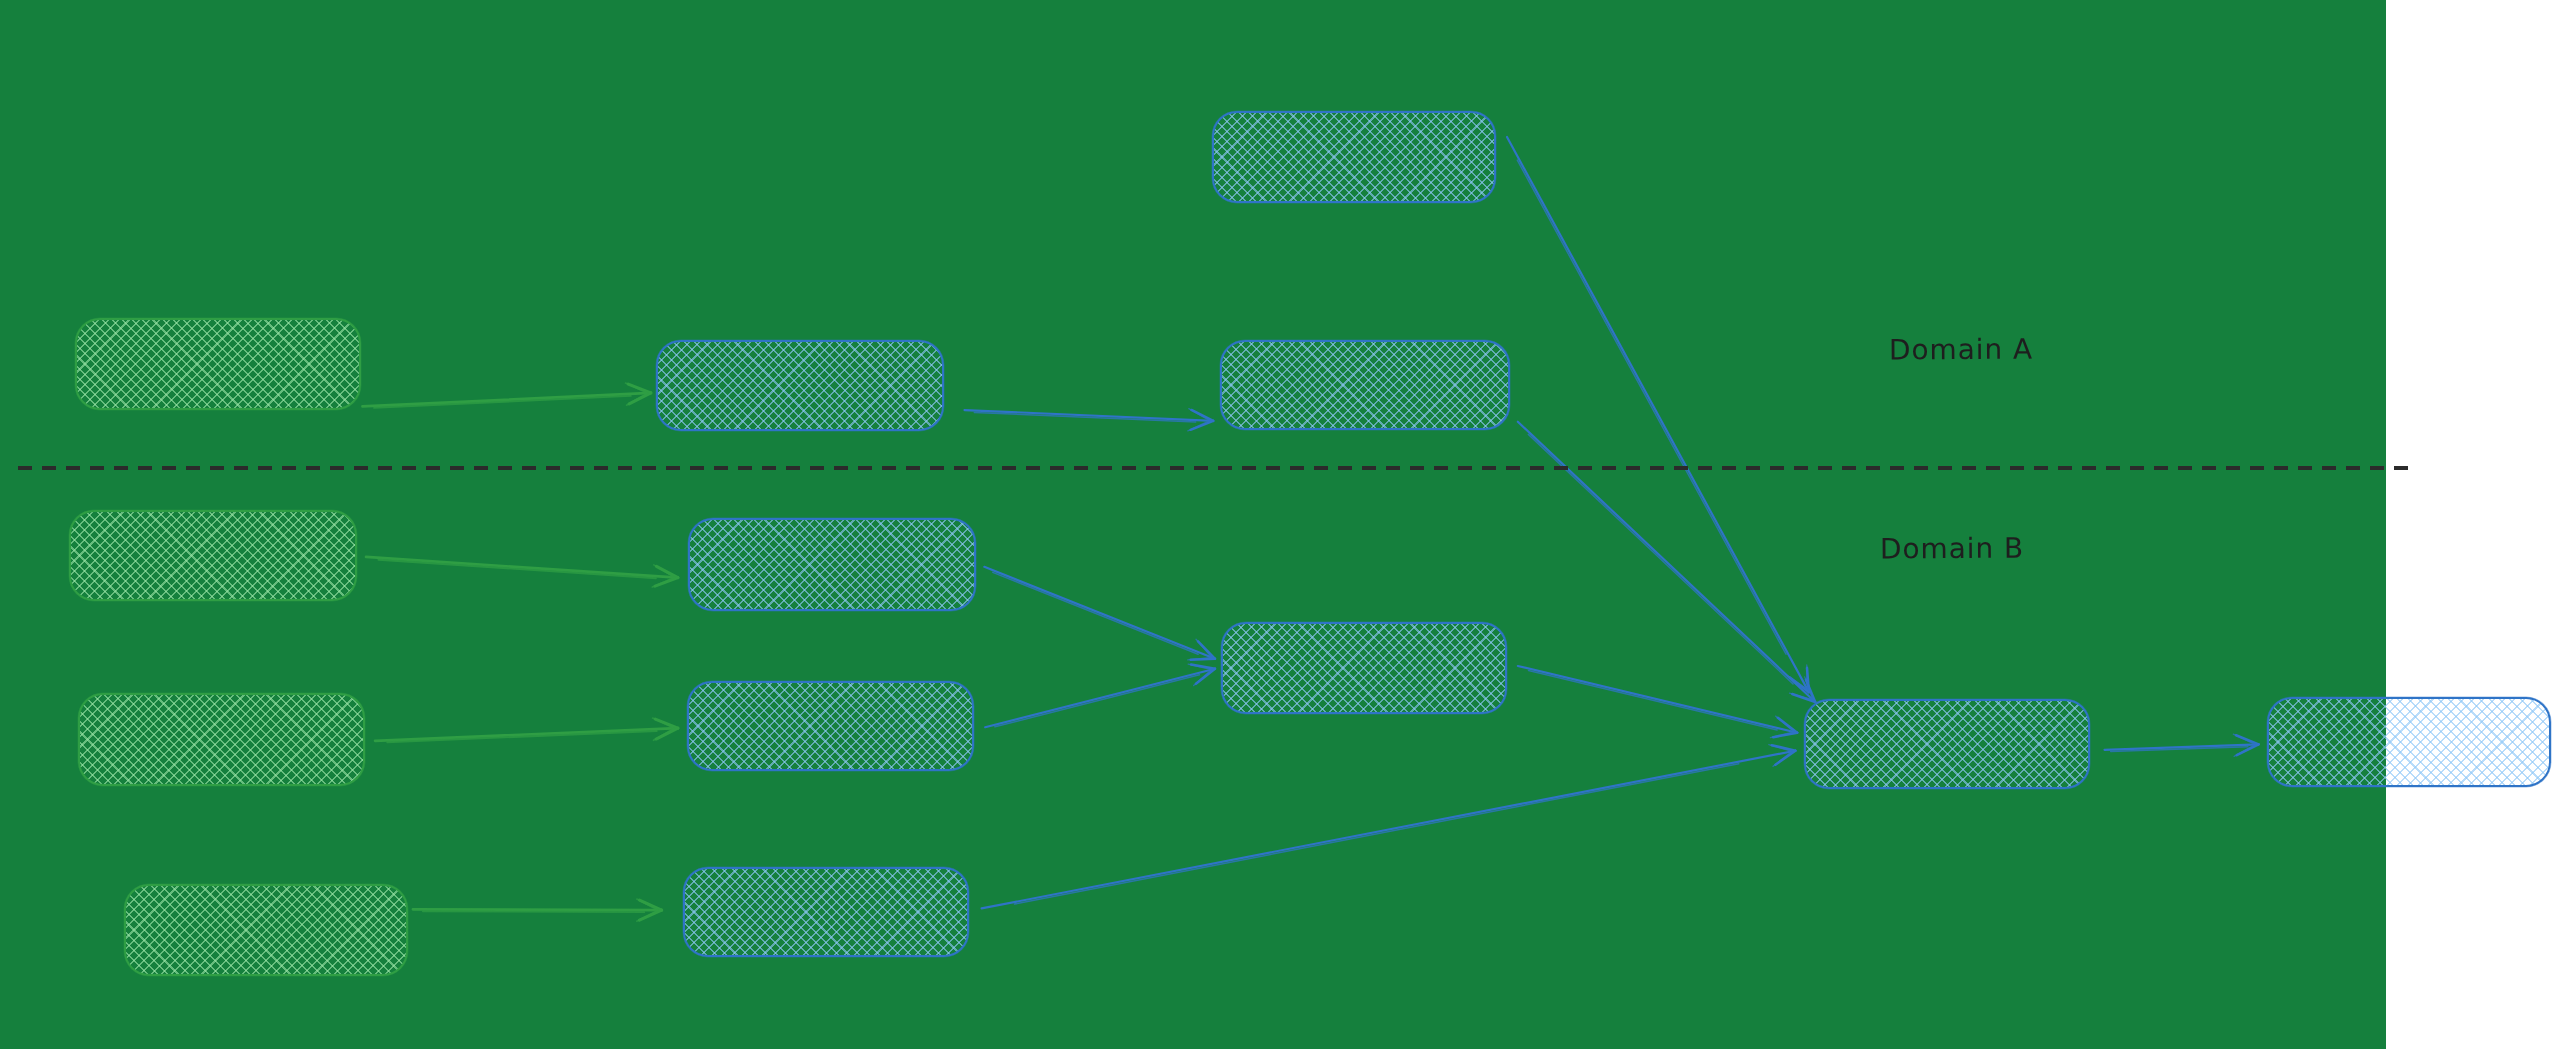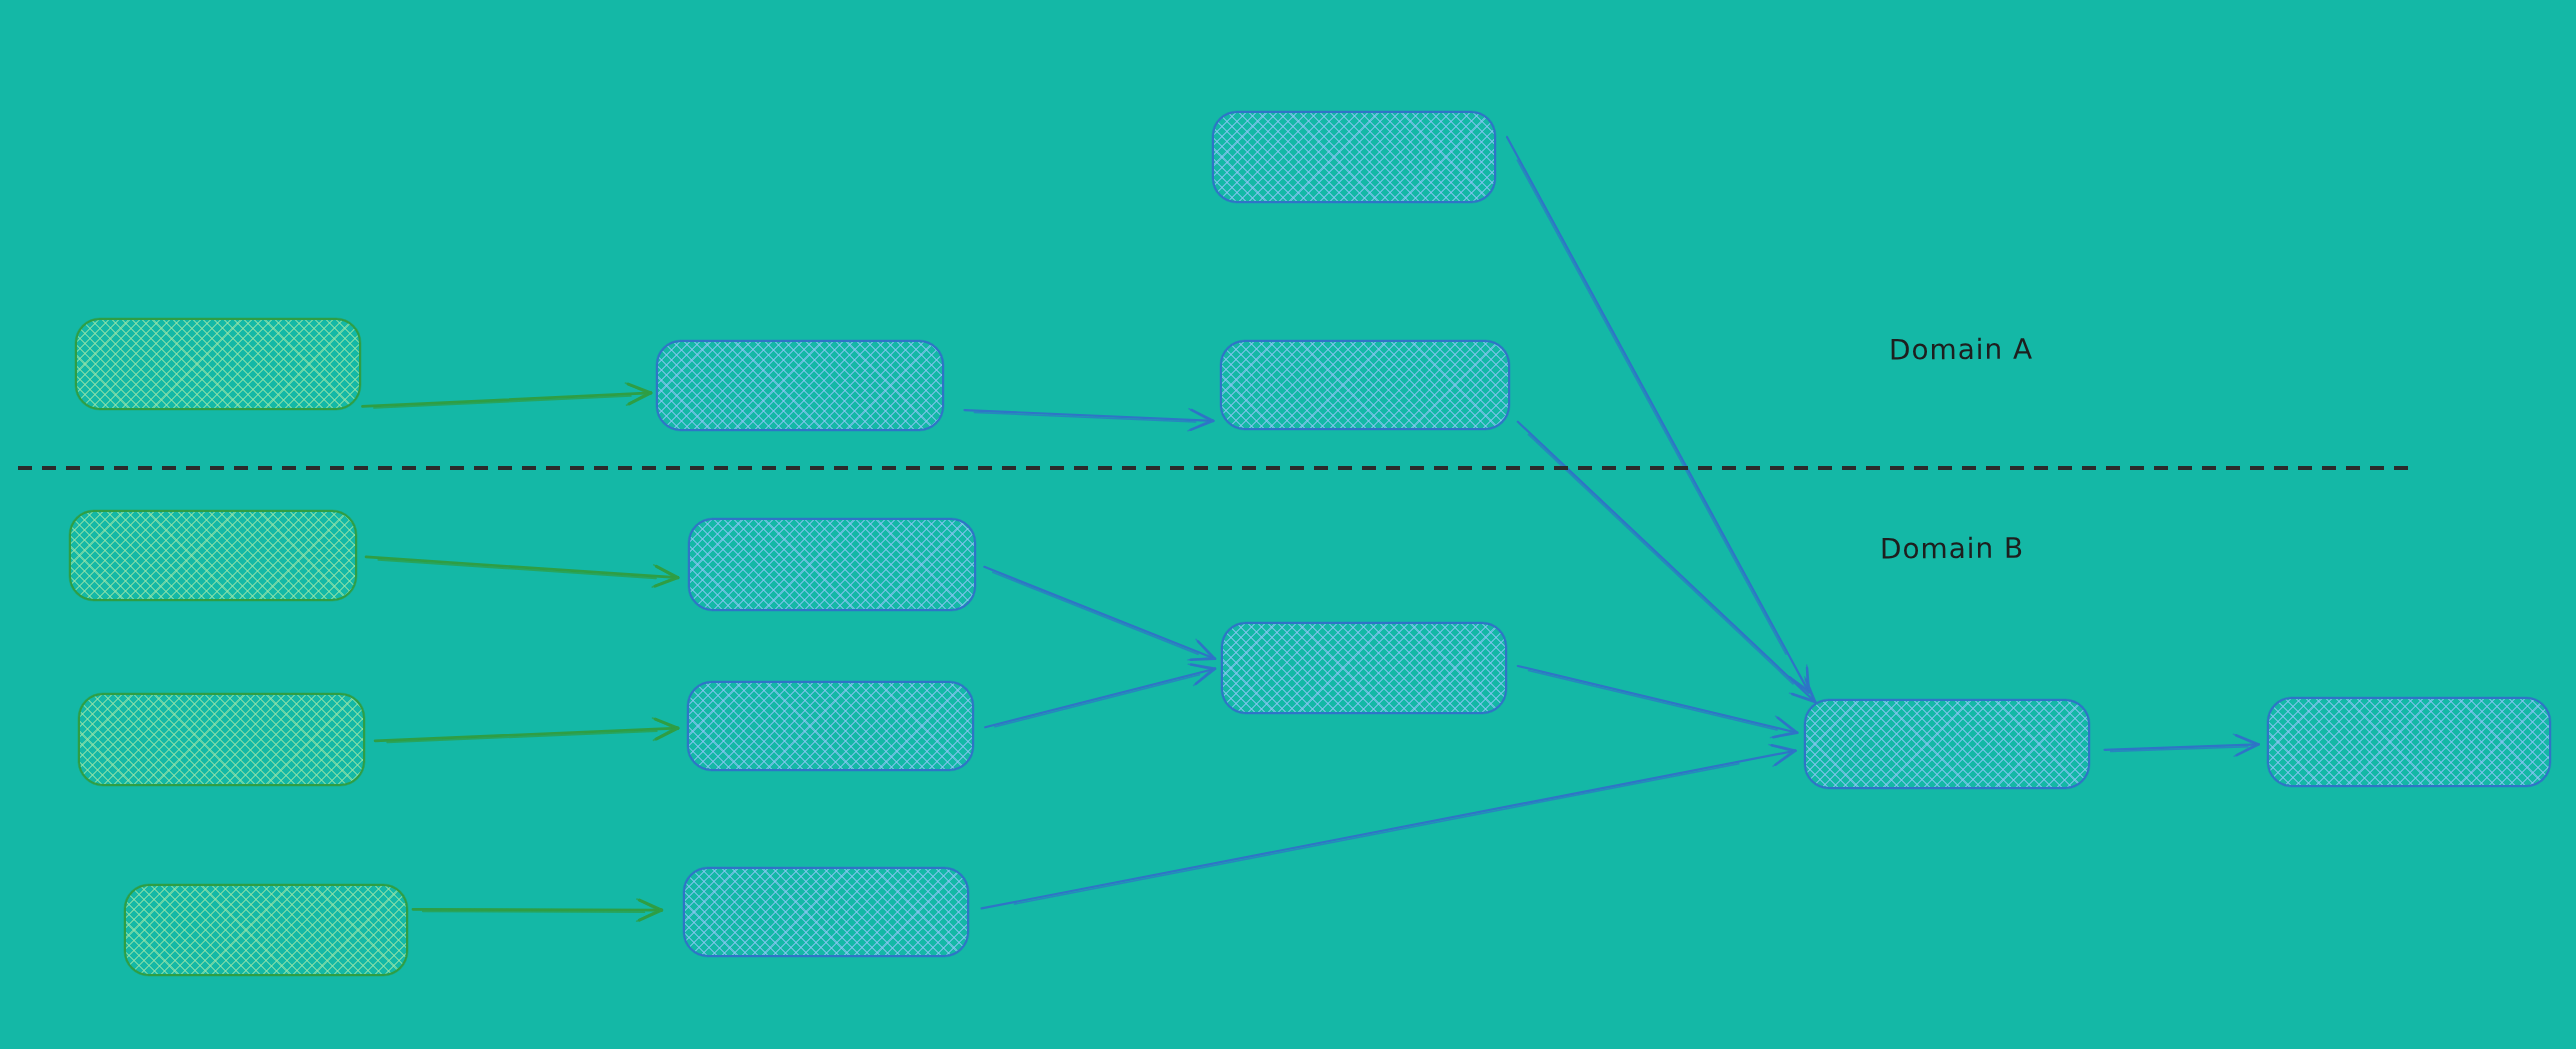--- a/index.html
+++ b/index.html
@@ -1,17 +1,17 @@
 <!DOCTYPE html>
 <html style="font-size:14.4px"><head>
 <meta charset="utf-8">
 <style>
   html,body{margin:0;padding:0;background:#ffffff;}
   body{width:2576px;height:1049px;overflow:hidden;font-family:"DejaVu Sans","Liberation Sans",sans-serif;}
-  .canvas{position:relative;width:2576px;height:1049px;background:#14b8a6;}
+  .canvas{position:relative;width:2386px;height:1049px;background:#15803d;}
   #edges{position:absolute;left:0;top:0;width:2576px;height:1049px;pointer-events:none;}
   .node{position:absolute;box-sizing:border-box;border-radius:25px;}
   .node.blue{
     border:2.3px solid #2f74c7;
     background:
       repeating-linear-gradient(45deg, rgba(142,199,247,0.62) 0 1.5px, transparent 1.5px 7.2px),
       repeating-linear-gradient(135deg, rgba(142,199,247,0.62) 0 1.5px, transparent 1.5px 7.2px);
     box-shadow:0 0 0 0.5px rgba(47,116,199,0.45);
   }
   .node.green{

